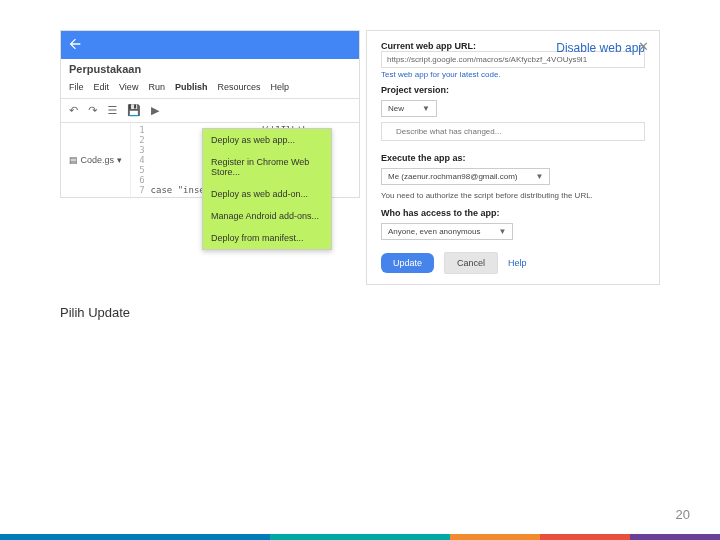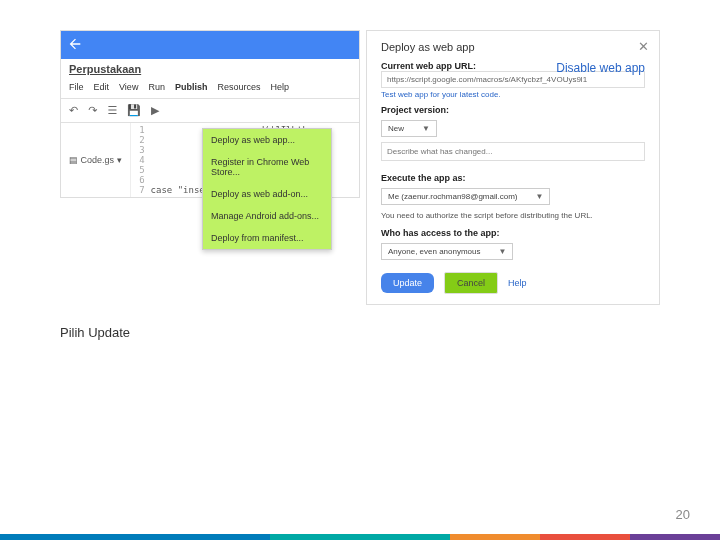--- a/index.html
+++ b/index.html
@@ -3,46 +3,46 @@
 <meta charset="utf-8">
 <style>
   * { box-sizing: border-box; margin: 0; padding: 0; }
   body { font-family: Arial, sans-serif; background: #fff; width: 720px; height: 540px; position: relative; overflow: hidden; }
   .slide { padding: 30px 60px 0 60px; }
   .instruction { font-size: 14px; color: #1a5490; margin-bottom: 10px; }
   .screenshots { display: flex; gap: 6px; }
   .left-shot { width: 300px; background: #fff; border: 1px solid #ddd; font-size: 10px; }
   .blue-bar { background: #4285f4; color: #fff; height: 28px; display: flex; align-items: center; padding: 0 6px; }
   .arrow-icon svg { fill: #fff; }
-  .title-row { padding: 4px 8px; font-weight: bold; font-size: 11px; color: #444; text-decoration: underline; }
+  .title-row { padding: 4px 8px; font-weight: bold; font-size: 11px; color: #444; }
   .menu-row { display: flex; gap: 10px; padding: 3px 8px 6px 8px; font-size: 9px; color: #333; border-bottom: 1px solid #e0e0e0; }
   .menu-row span.active { font-weight: bold; }
   .toolbar { display: flex; gap: 10px; padding: 5px 8px; align-items: center; border-bottom: 1px solid #e0e0e0; color: #666; font-size: 11px; }
   .dropdown-panel { position: absolute; left: 142px; top: 98px; width: 130px; background: #bef264; border: 1px solid #ccc; box-shadow: 0 2px 5px rgba(0,0,0,0.2); font-size: 9px; color: #333; z-index: 5; }
   .dropdown-panel div { padding: 6px 8px; }
   .below-row { display: flex; }
   .file-tab { padding: 4px 8px; font-size: 9px; color: #555; border-right: 1px solid #eee; display: flex; align-items: center; gap: 3px; }
   .code-area { padding: 2px 6px; font-family: monospace; font-size: 9px; color: #555; }
   .code-line { display: flex; }
   .gutter { width: 14px; color: #aaa; text-align: right; padding-right: 6px; }
   .code-text { white-space: pre; }
   .right-shot { width: 305px; background: #fff; border: 1px solid #ddd; font-size: 9px; padding: 10px 14px; color: #333; position: relative; }
   .close-x { position: absolute; right: 10px; top: 8px; font-size: 13px; color: #888; }
   .dlg-title { font-size: 11px; color: #333; margin-bottom: 8px; }
   .section-lbl { font-size: 9px; color: #222; font-weight: bold; margin: 6px 0 3px 0; }
   .url-box { border: 1px solid #ddd; padding: 3px 5px; font-size: 8px; color: #666; margin-bottom: 2px; }
   .link-small { color: #2a66c8; font-size: 8px; }
   .disable-link { float: right; color: #2a66c8; font-size: 12px; }
   .select-box { display: inline-flex; align-items: center; border: 1px solid #ccc; padding: 3px 6px; font-size: 8px; color: #444; gap: 18px; margin: 2px 0; }
   .select-box .caret { font-size: 8px; color: #666; }
-  .desc-input { border: 1px solid #ddd; padding: 4px 5px; font-size: 8px; color: #aaa; width: 100%; margin: 3px 0 6px 0; }
+  .desc-input { border: 1px solid #ddd; padding: 4px 14px; font-size: 8px; color: #aaa; width: 100%; margin: 3px 0 6px 0; }
   .note { font-size: 8px; color: #555; margin: 4px 0 8px 0; }
   .btn-row { display: flex; gap: 10px; align-items: center; margin-top: 10px; }
   .btn-primary { background: #4683ea; color: #fff; padding: 5px 12px; font-size: 9px; border: none; border-radius: 6px; }
-  .btn-secondary { background: #84cc16; color: #444; padding: 5px 12px; font-size: 9px; border: 1px solid #ddd; border-radius: 2px; }
+  .btn-secondary { background: #e5e5e5; color: #444; padding: 5px 12px; font-size: 9px; border: 1px solid #ddd; border-radius: 2px; }
   .btn-link { color: #2a66c8; font-size: 9px; }
   .caption { text-align: left; font-size: 13px; color: #333; margin-top: 20px; }
   .page-num { position: absolute; right: 30px; bottom: 18px; font-size: 13px; color: #888; }
   .footer-bar { position: absolute; bottom: 0; left: 0; width: 100%; height: 6px; display: flex; }
   .fb1 { background: #007cba; flex: 3; }
   .fb2 { background: #00a9a5; flex: 2; }
   .fb3 { background: #f08c2e; flex: 1; }
   .fb4 { background: #e94f3d; flex: 1; }
   .fb5 { background: #6a3f97; flex: 1; }
   .left-wrap { position: relative; }
@@ -122,21 +122,20 @@
       <div>Deploy as web app...</div>
       <div>Register in Chrome Web Store...</div>
       <div>Deploy as web add-on...</div>
       <div>Manage Android add-ons...</div>
       <div>Deploy from manifest...</div>
     </div>
     </div>
 
     <div class="right-shot">
       <span class="close-x">✕</span>
-      <div class="dlg-title">Deploy as web app</div>
 
       <div>
         <span class="section-lbl">Current web app URL:</span>
         <span class="disable-link">Disable web app</span>
       </div>
       <div class="url-box">https://script.google.com/macros/s/AKfycbzf_4VOUys9l1</div>
       <div class="link-small">Test web app for your latest code.</div>
 
       <div class="section-lbl">Project version:</div>
       <div class="select-box">

